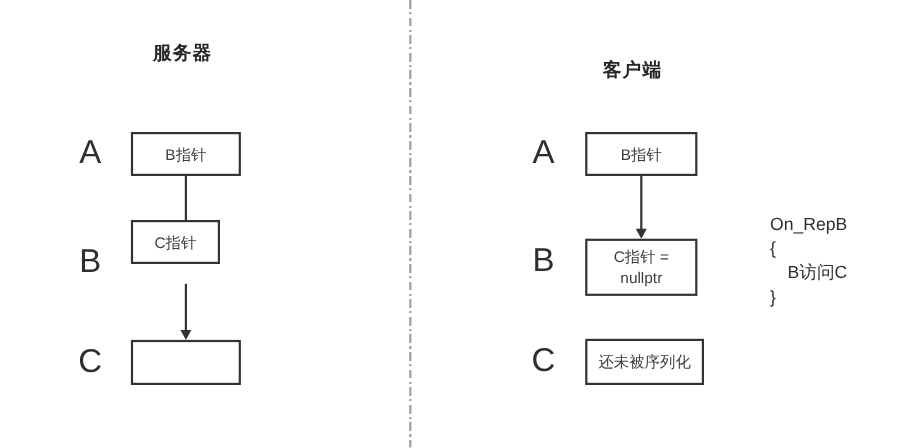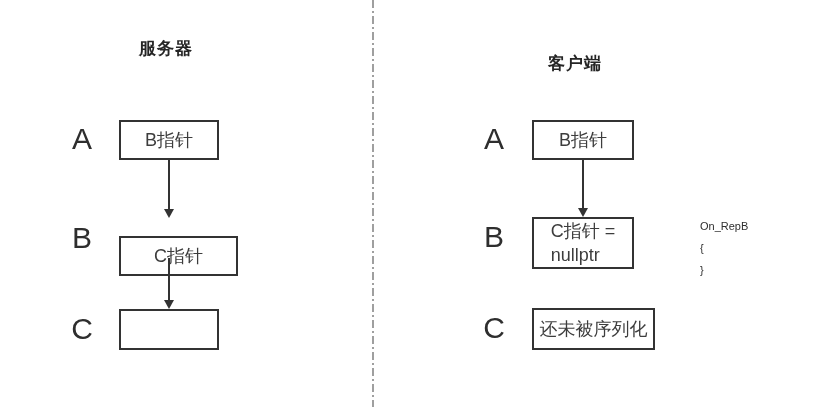--- a/index.html
+++ b/index.html
@@ -42,22 +42,22 @@
     line-height: 34px;
   }
   .box {
     position: absolute;
     box-sizing: border-box;
     border: 2px solid #333333;
     background: #ffffff;
     display: flex;
     align-items: center;
     justify-content: center;
-    text-align: left;
-    font-size: 18px;
+    text-align: center;
+    font-size: 14px;
     color: #3d3d3d;
     white-space: pre-line;
     line-height: 1.35;
   }
   .arrow { position: absolute; width: 12px; }
   .arrow-line {
     position: absolute;
     left: 5px; top: 0; bottom: 7px;
     width: 2px;
     background: #333333;
@@ -65,24 +65,23 @@
   .arrow-head {
     position: absolute;
     left: 1px; bottom: 0;
     width: 0; height: 0;
     border-left: 5px solid transparent;
     border-right: 5px solid transparent;
     border-top: 9px solid #333333;
   }
   .code {
     position: absolute;
-    font-size: 11px;
+    font-size: 16px;
     color: #2e2e2e;
     line-height: 22px;
-    margin-top: 21px;
   }
   .code .indent { padding-left: 16px; }
 </style>
 </head>
 <body>
 
 <div id="stage">
 
   <div class="divider"></div>
 
@@ -91,21 +90,21 @@
 
     <div class="letter" style="left:62px; top:122px;">A</div>
     <div class="box" style="left:119px; top:120px; width:100px; height:40px;">B指针</div>
 
     <div class="arrow" style="left:163px; top:160px; height:58px;">
       <span class="arrow-line"></span>
       <span class="arrow-head"></span>
     </div>
 
     <div class="letter" style="left:62px; top:221px;">B</div>
-    <div class="box" style="left:119px; top:236px; width:119px; height:40px;">C指针</div>
+    <div class="box" style="left:119px; top:200px; width:81px; height:40px;">C指针</div>
 
     <div class="arrow" style="left:163px; top:258px; height:51px;">
       <span class="arrow-line"></span>
       <span class="arrow-head"></span>
     </div>
 
     <div class="letter" style="left:62px; top:312px;">C</div>
     <div class="box" style="left:119px; top:309px; width:100px; height:41px;"></div>
   </div>
 
@@ -118,22 +117,23 @@
     <div class="arrow" style="left:577px; top:160px; height:57px;">
       <span class="arrow-line"></span>
       <span class="arrow-head"></span>
     </div>
 
     <div class="letter" style="left:474px; top:220px;">B</div>
     <div class="box" style="left:532px; top:217px; width:102px; height:52px;">C指针 =
 nullptr</div>
 
     <div class="letter" style="left:474px; top:311px;">C</div>
-    <div class="box" style="left:532px; top:308px; width:123px; height:42px;">还未被序列化</div>
+    <div class="box" style="left:532px; top:308px; width:108px; height:42px;">还未被序列化</div>
   </div>
 
   <div class="code" style="left:700px; top:194px;">
     <div>On_RepB</div>
     <div>{</div>
+    <div class="indent">B访问C</div>
     <div>}</div>
   </div>
 
 </div>
 
 </body></html>

